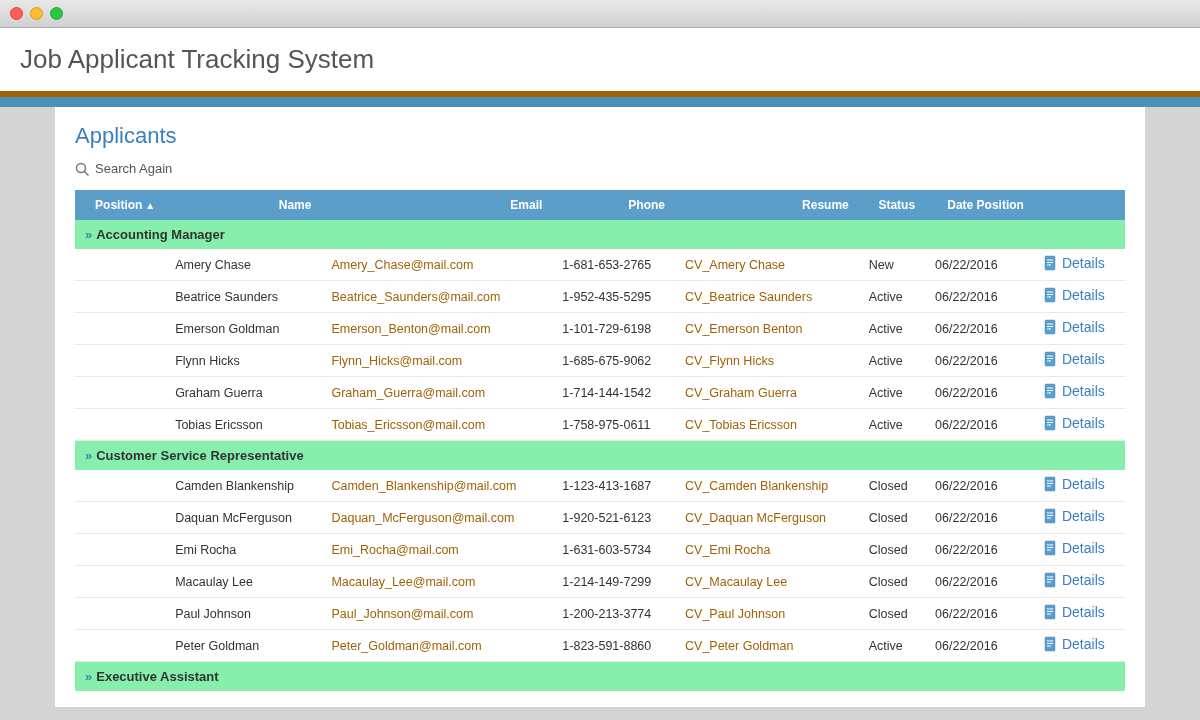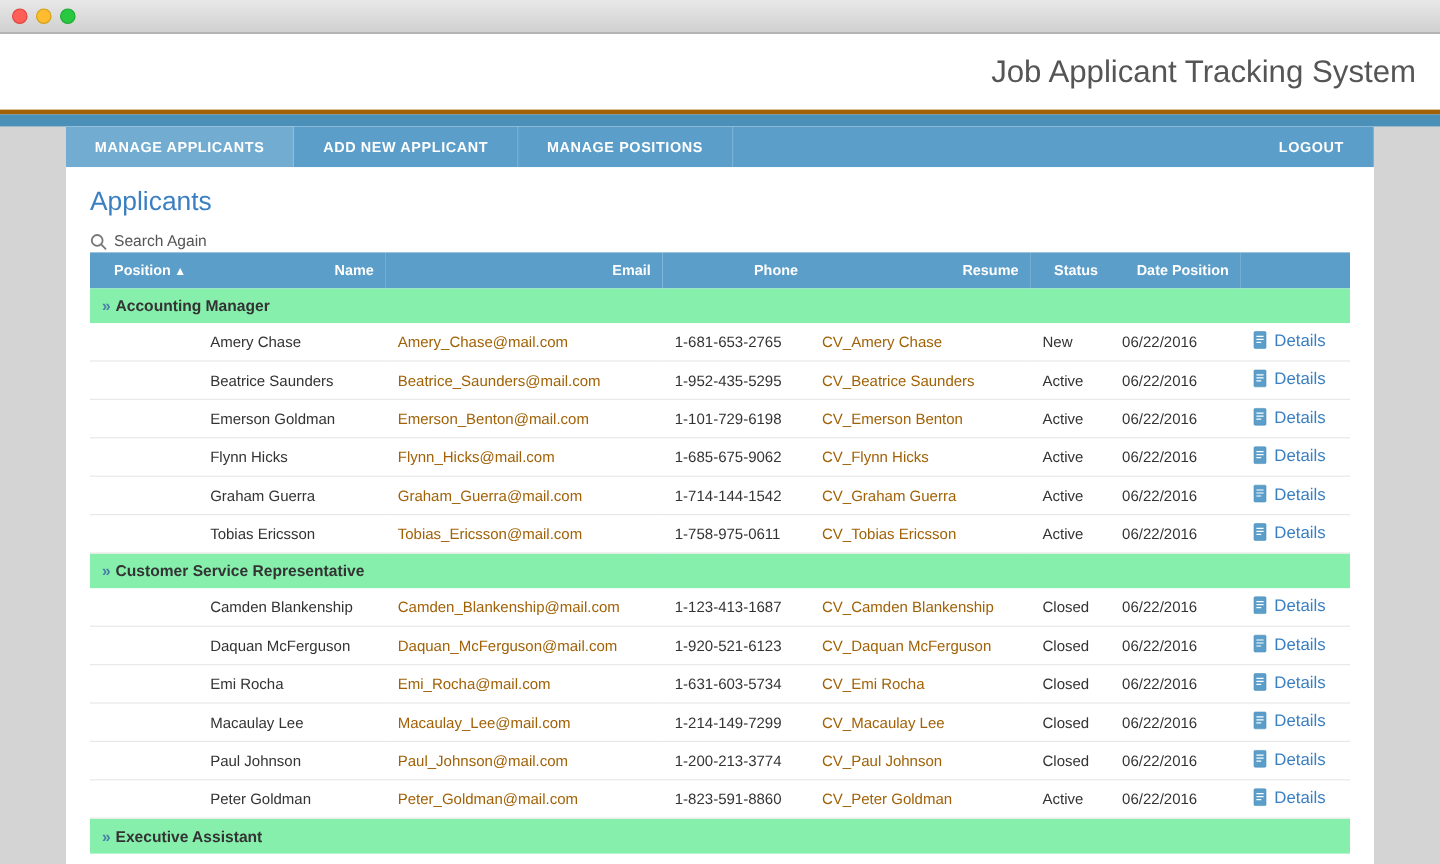--- a/index.html
+++ b/index.html
@@ -34,22 +34,21 @@
     .window-body {
       background: #d4d4d4;
       height: calc(720px - 28px);
       overflow-y: auto;
     }
 
     
     .app-header {
       background: #fff;
       padding: 16px 20px;
-      border-bottom: 4px solid #a16207;
-      text-align: right;
+      border-bottom: 6px solid #a16207;
     }
     .app-title {
       font-size: 26px;
       color: #555;
       font-weight: normal;
     }
 
     
     .blue-strip {
       height: 10px;
@@ -90,21 +89,21 @@
       color: #3a7fc1;
       margin-bottom: 12px;
       font-weight: normal;
     }
 
     .search-again {
       display: flex;
       align-items: center;
       gap: 6px;
       color: #555;
-      margin-bottom: 2px;
+      margin-bottom: 14px;
       cursor: pointer;
       font-size: 13px;
     }
 
     
     .applicants-table {
       width: 100%;
       border-collapse: collapse;
       font-size: 12.5px;
     }
@@ -175,26 +174,20 @@
 <div class="window-body">
 
   <div class="app-header">
     <h1 class="app-title">Job Applicant Tracking System</h1>
   </div>
 
   <div class="blue-strip"></div>
 
   <div class="outer-wrapper">
 
-    <nav class="nav-bar">
-      <div class="nav-item active">MANAGE APPLICANTS</div>
-      <div class="nav-item">ADD NEW APPLICANT</div>
-      <div class="nav-item">MANAGE POSITIONS</div>
-      <div class="nav-item nav-logout">LOGOUT</div>
-    </nav>
 
     <div class="page-content">
       <h2 class="page-heading">Applicants</h2>
 
       <div class="search-again">
         <svg width="14" height="14" viewBox="0 0 14 14" fill="none" xmlns="http://www.w3.org/2000/svg">
           <circle cx="6" cy="6" r="4.5" stroke="#777" stroke-width="1.5"></circle>
           <line x1="9.5" y1="9.5" x2="13" y2="13" stroke="#777" stroke-width="1.5" stroke-linecap="round"></line>
         </svg>
         <span>Search Again</span>

